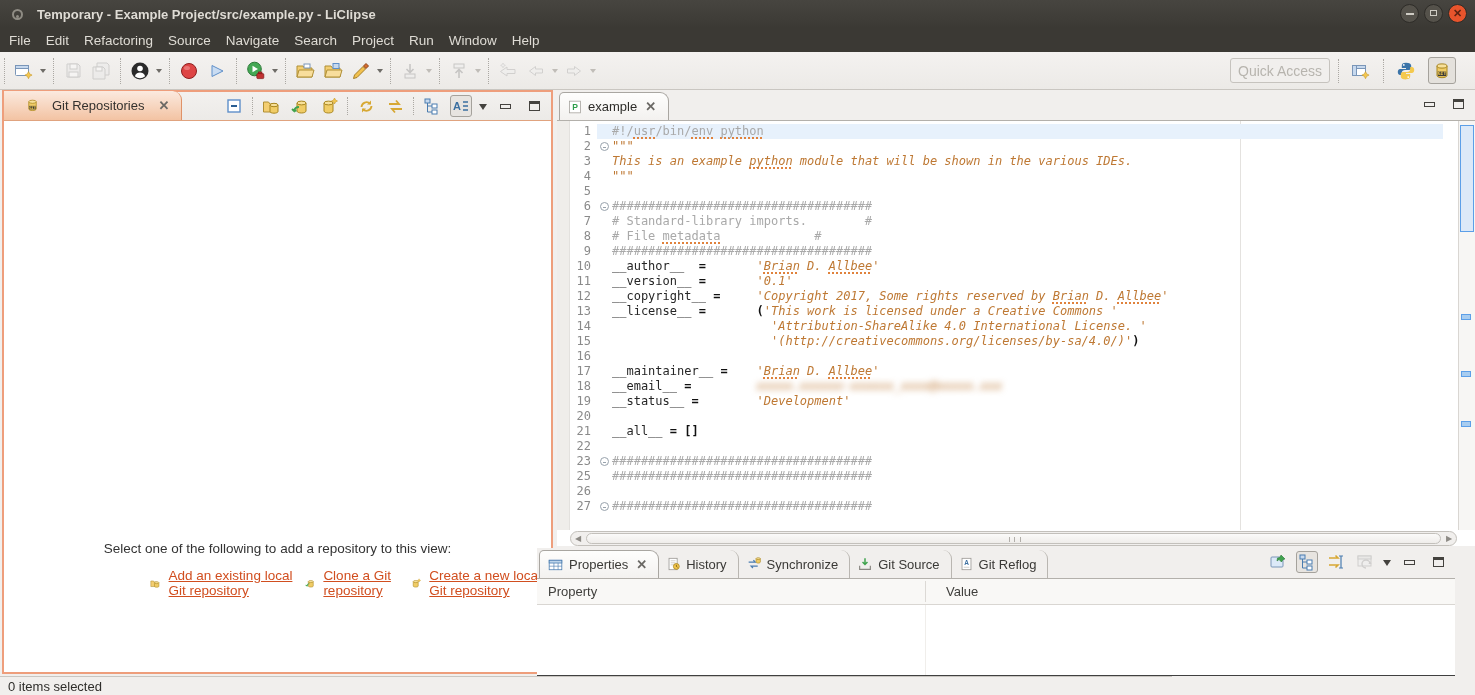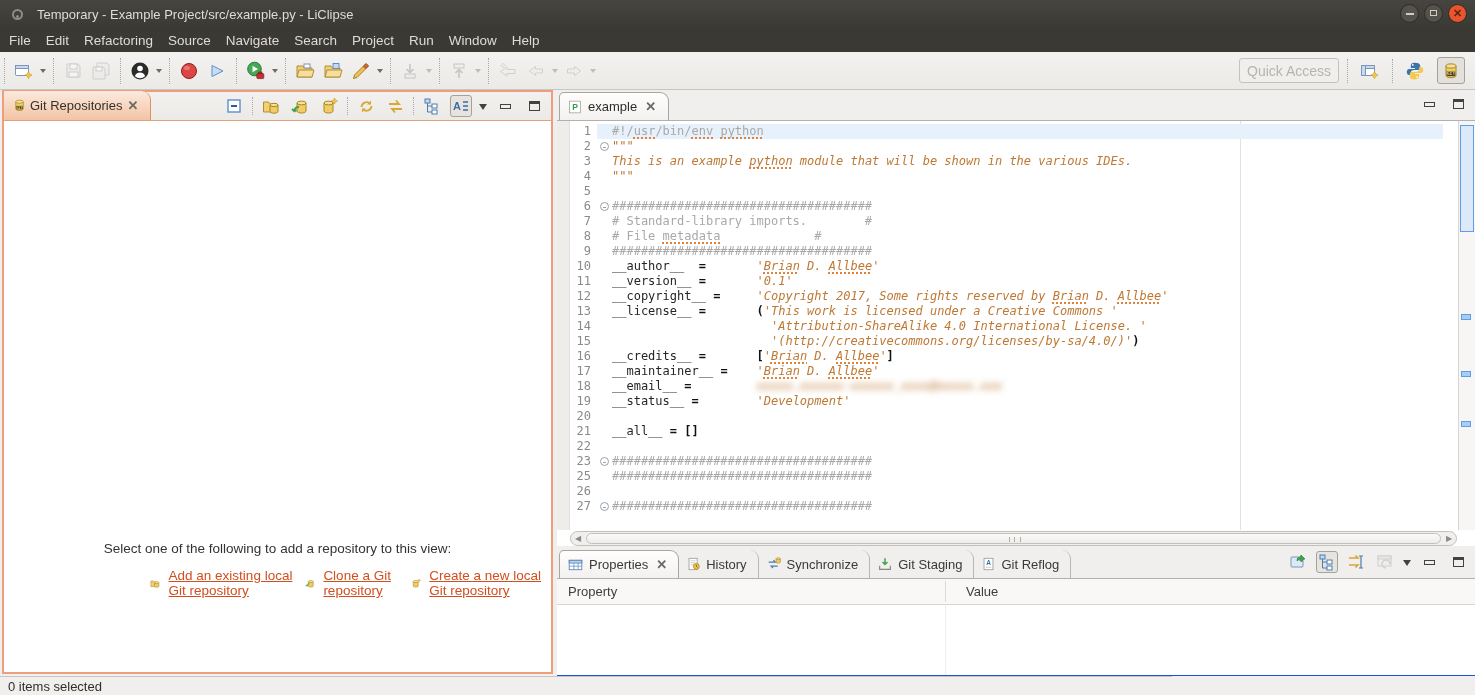--- a/index.html
+++ b/index.html
@@ -8,58 +8,58 @@
     width:1475px; height:695px; position:relative; overflow:hidden;
     font-family:"Liberation Sans", sans-serif; background:#F1EFED;
     -webkit-font-smoothing:antialiased;
   }
   
   .titlebar { position:absolute; left:0; top:0; width:1475px; height:28px;
     background:linear-gradient(#474540,#3B3934); display:flex; align-items:center; }
   .app-bullet { width:11px; height:11px; border-radius:50%; border:2px solid #8F8C84;
     margin-left:12px; position:relative; }
   .app-bullet::after{content:"";position:absolute;left:2px;top:4px;width:3px;height:3px;border-radius:50%;background:#8F8C84;}
-  .win-title { color:#DFDCD5; font-size:13px; font-weight:normal; margin-left:14px; }
+  .win-title { color:#DFDCD5; font-size:13px; font-weight:bold; margin-left:14px; }
   .win-controls { position:absolute; right:8px; top:4px; display:flex; gap:5px; }
   .win-btn { width:19px; height:19px; border-radius:50%; background:#55524B; border:1px solid #2E2C28;
     color:#CFCCC4; font-size:11px; line-height:17px; text-align:center; }
   .win-btn.close { background:#E8542C; color:#5E2312; font-weight:bold; }
   .win-btn .bar { display:block; width:8px; height:2px; background:#CFCCC4; margin:8px auto 0; }
   .win-btn .sq  { display:block; width:7px; height:6px; border:1.5px solid #CFCCC4; margin:5px auto 0; }
   
   .menubar { position:absolute; left:0; top:28px; width:1475px; height:24px; background:#3B3934;
     display:flex; align-items:center; gap:15px; padding-left:9px; }
   .menu-item { color:#DFDCD5; font-size:13.5px; }
   
   .toolbar { position:absolute; left:0; top:52px; width:1475px; height:38px;
     background:linear-gradient(#F4F2F0,#ECEAE7); border-bottom:1px solid #C9C6C1;
     display:flex; align-items:center; padding-left:4px; }
   .tgroup { display:flex; align-items:center; gap:4px; padding:0 7px; border-left:1px dotted #ABA8A3; height:26px; }
   .tbtn { width:24px; height:24px; display:flex; align-items:center; justify-content:center; border-radius:3px; }
   .tbtn.disabled { opacity:.4; filter:grayscale(.9); }
   .dd { width:0; height:0; border:3.5px solid transparent; border-top:4px solid #6E6C67; margin-top:4px; }
   .dd.disabled { border-top-color:#C0BDB8; }
-  .toolbar-right { margin-left:auto; display:flex; align-items:center; gap:8px; padding-right:10px; }
+  .toolbar-right { margin-left:auto; display:flex; align-items:center; gap:8px; padding-right:19px; }
   .quick-access { width:100px; height:25px; border:1px solid #C6C3BE; border-radius:3px; background:#F1EFED;
     font-size:14px; color:#8E8B85; padding:0 7px; font-family:"Liberation Sans",sans-serif; }
   .quick-access::placeholder { color:#B7B4AE; }
   .persp { width:28px; height:27px; display:flex; align-items:center; justify-content:center; border-radius:3px; }
   .persp.active { background:#E4E1DC; border:1px solid #A5A29C; }
   .vsep { width:1px; height:24px; border-left:1px dotted #ABA8A3; }
   
   .view-chevron { width:0; height:0; border:4.5px solid transparent; border-top:6px solid #44423E; margin-top:5px; }
   .ico-min { width:11px; height:5px; border:1.5px solid #44423E; }
   .ico-max { width:11px; height:10px; border:1.5px solid #44423E; border-top:3.5px solid #44423E; }
   .tab-close { font-size:13px; font-weight:bold; color:#6B6965; line-height:1; margin-left:2px; }
   
   .git-panel { position:absolute; left:2px; top:90px; width:551px; height:584px;
     border:2px solid #EE9E7C; background:#FFFFFF; }
   .git-tabbar { position:relative; height:29px; background:linear-gradient(#F3F1EF,#ECEAE7);
     border-bottom:1px solid #E0A37F; display:flex; align-items:flex-end; }
-  .git-tab { height:29px; display:flex; align-items:center; gap:3px; padding:0 12px 0 8px;
+  .git-tab { height:29px; display:flex; align-items:center; gap:12px; padding:0 12px 0 21px;
     background:linear-gradient(#FBEADF,#F3C3A3); border-right:1px solid #DF9268;
     border-radius:0 9px 0 0; font-size:13px; color:#33312E; }
   .view-tools { position:absolute; right:6px; top:3px; display:flex; align-items:center; gap:7px; }
   .vbtn { width:22px; height:22px; display:flex; align-items:center; justify-content:center; border-radius:3px; }
   .vbtn.pressed { background:#E7E4E0; border:1px solid #A5A29C; }
   .git-content { position:relative; height:549px; background:#fff; }
   .git-message { position:absolute; top:420px; left:0; width:100%; text-align:center;
     font-size:13.5px; color:#333; }
   .git-links { position:absolute; top:447px; left:146px; display:flex; flex-direction:row; gap:7px; }
   .git-link-row { display:flex; align-items:center; gap:8px; }
@@ -95,21 +95,21 @@
   .vmark { position:absolute; left:2px; right:4px; height:6px; background:#A8CDF0; border:1px solid #5C9FE8; }
   .hscroll { position:absolute; left:13px; right:18px; bottom:0; height:15px; background:#F1EFED;
     border:1px solid #C3C0BB; border-radius:8px; display:flex; align-items:center; }
   .harrow { width:14px; text-align:center; font-size:8px; color:#8D8A85; }
   .hthumb { flex:1; height:11px; margin:0 1px; background:linear-gradient(#FBFAF9,#EFEDEA);
     border:1px solid #C3C0BB; border-radius:6px; position:relative; }
   .hthumb::after { content:""; position:absolute; left:50%; top:2.5px; width:10px; height:5px;
     border-left:1px solid #B2AFAA; border-right:1px solid #B2AFAA; margin-left:-5px;
     background:linear-gradient(90deg, transparent 4px, #B2AFAA 4px, #B2AFAA 5px, transparent 5px); }
   
-  .bottom-panel { position:absolute; left:557px; top:548px; width:918px; height:128px; background:#1d4ed8; }
+  .bottom-panel { position:absolute; left:537px; top:548px; width:918px; height:128px; background:#404040; }
   .bp-tabbar { position:relative; height:31px; background:#F1EFED; border-bottom:1px solid #B3B0AB;
     display:flex; align-items:flex-end; }
   .bp-tab { height:28px; display:flex; align-items:center; gap:6px; padding:0 11px 0 8px;
     font-size:13px; color:#3A3936; border-right:1px solid #B9B6B1; border-radius:0 9px 0 0; }
   .bp-tab.active { background:linear-gradient(#FEFEFD,#F3F1EF); border:1px solid #A9A6A1; border-bottom:none;
     margin-left:2px; border-radius:5px 9px 0 0; }
   .bp-header { position:relative; height:26px; background:#F9F8F6; border-bottom:1px solid #D9D6D2;
     display:flex; align-items:center; font-size:13px; color:#3F3E3B; }
   .bp-col-prop { padding-left:11px; }
   .bp-col-value { position:absolute; left:396px;margin-left:13px; }
@@ -544,21 +544,20 @@
           <span class="ln">15</span>
           <span class="lbody">
             <span class="fold"></span>
             <span class="codetext"><span class="tok-p">                      </span><span class="tok-s">'(http://creativecommons.org/licenses/by-sa/4.0/)'</span><span class="tok-b">)</span></span>
           </span>
         </div>
         <div class="line">
           <span class="ln">16</span>
           <span class="lbody">
             <span class="fold"></span>
-            <span class="codetext"><span class="tok-p">__credits__ </span><span class="tok-b">=</span><span class="tok-p">       </span><span class="tok-b">[</span><span class="tok-s">'</span><span class="tok-s spell">Brian</span><span class="tok-s"> D. </span><span class="tok-s spell">Allbee</span><span class="tok-s">'</span><span class="tok-b">]</span></span>
           </span>
         </div>
         <div class="line">
           <span class="ln">17</span>
           <span class="lbody">
             <span class="fold"></span>
             <span class="codetext"><span class="tok-p">__maintainer__ </span><span class="tok-b">=</span><span class="tok-p">    </span><span class="tok-s">'</span><span class="tok-s spell">Brian</span><span class="tok-s"> D. </span><span class="tok-s spell">Allbee</span><span class="tok-s">'</span></span>
           </span>
         </div>
         <div class="line">
@@ -669,21 +668,21 @@
           <path d="M11 2v4c0 .8 1.2 1.4 2.6 1.4S16.2 6.8 16.2 6V2" fill="#F0CC66" stroke="#A9861F" stroke-width=".8"></path>
           <ellipse cx="13.6" cy="2" rx="2.6" ry="1.1" fill="#F7E09A" stroke="#A9861F" stroke-width=".8"></ellipse>
         </svg>
       <span>Synchronize</span>
     </div>
     <div class="bp-tab">
       <svg width="14" height="14" viewBox="0 0 17 17">
           <path d="M8.5 1.5v7M5.5 6l3 3 3-3" fill="none" stroke="#3FA34D" stroke-width="1.8"></path>
           <path d="M2 10.5v4.5h13v-4.5" fill="none" stroke="#8A8782" stroke-width="1.4"></path>
         </svg>
-      <span>Git Staging</span>
+      <span>Git Source</span>
     </div>
     <div class="bp-tab">
       <svg width="13" height="14" viewBox="0 0 16 17">
           <rect x="2.5" y="1.5" width="11" height="14" fill="#fff" stroke="#9B9894"></rect>
           <text x="8" y="10" font-size="8" font-weight="bold" fill="#3B6FA0" text-anchor="middle" font-family="Liberation Sans, sans-serif">A</text>
           <path d="M4.5 12.5h7" stroke="#C9C6C1"></path>
         </svg>
       <span>Git Reflog</span>
     </div>
     <div class="view-tools">

